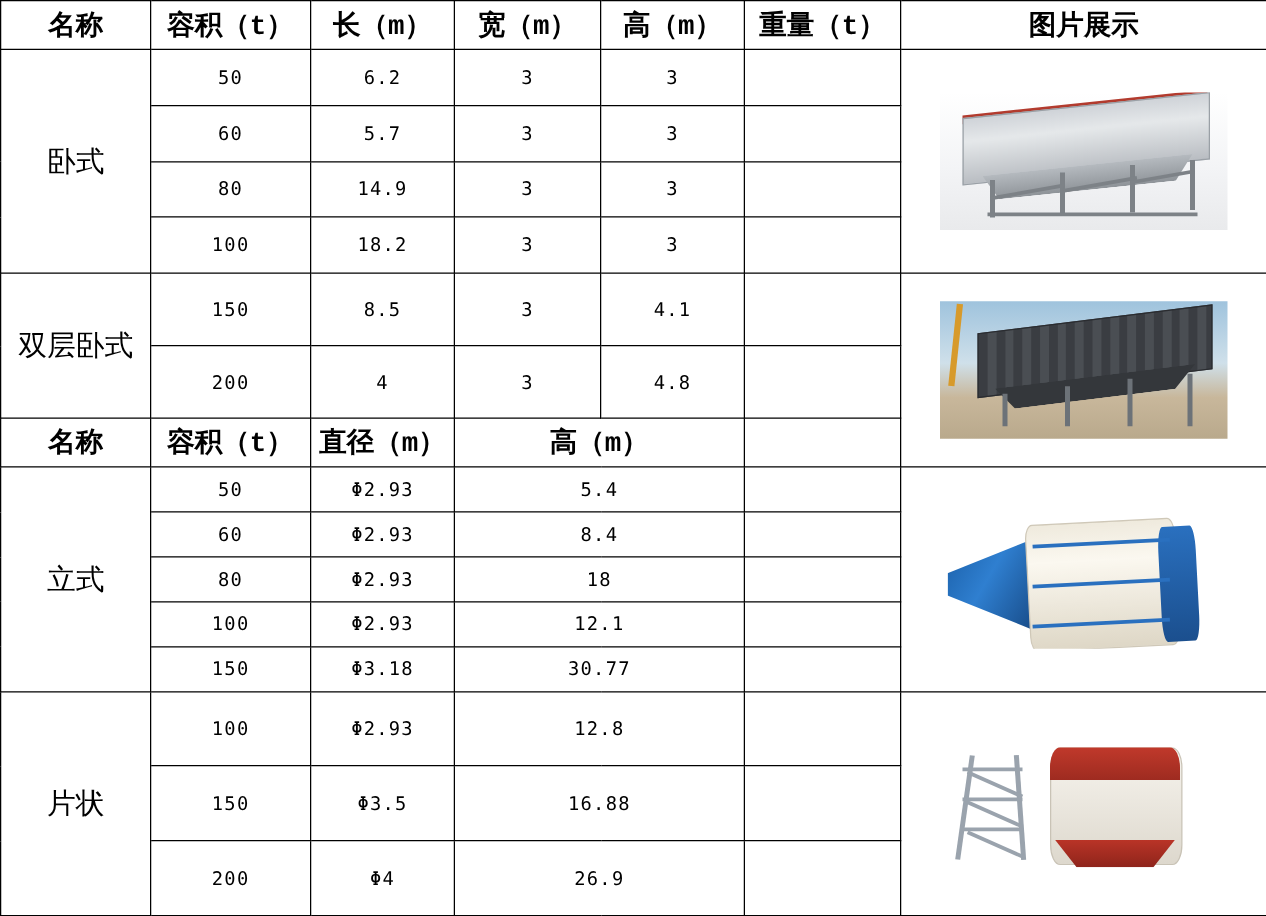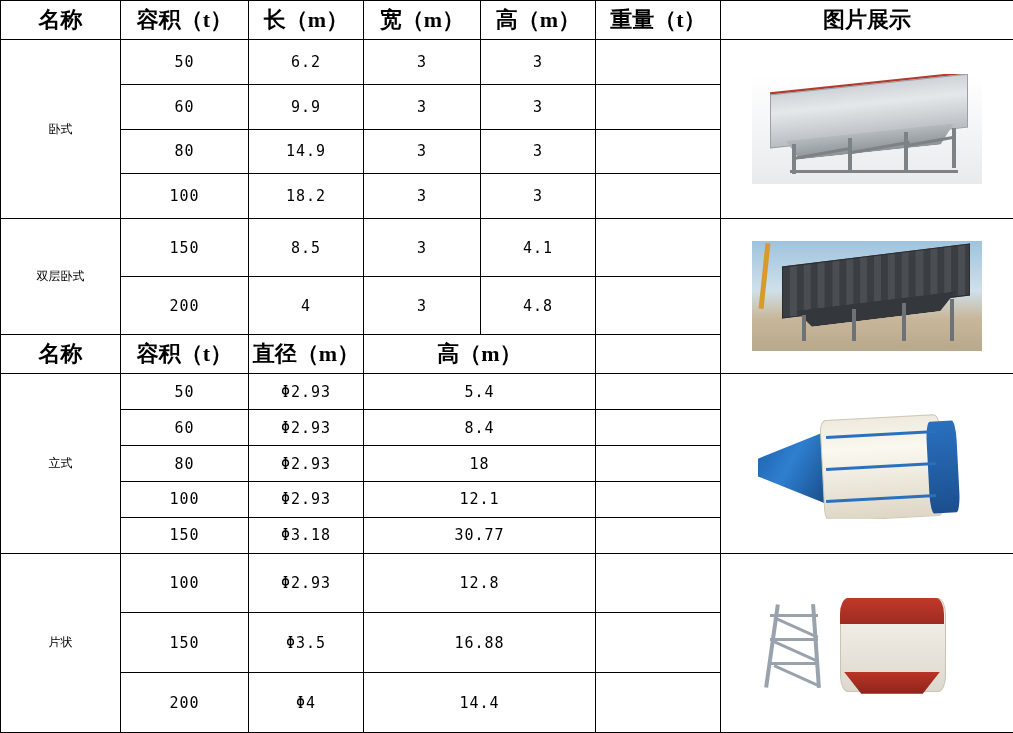--- a/index.html
+++ b/index.html
@@ -22,30 +22,30 @@
   }
   table.spec td, table.spec th {
     border: 1px solid #000000;
     text-align: center;
     vertical-align: middle;
     padding: 0;
   }
   .hdr {
     font-size: 22px;
     font-weight: bold;
-    font-family: Liberation Serif, serif;
+    font-family: Liberation Mono, monospace;
     height: 38px;
   }
   .cellnum {
     font-size: 15px;
     font-family: "DejaVu Sans Mono", monospace;
     letter-spacing: 1px;
   }
   .cat {
-    font-size: 12px;
+    font-size: 23px;
     font-family: "DejaVu Sans", sans-serif;
   }
   .imgcell {
     padding: 0;
     position: relative;
   }
   .photo {
     width: 230px;
     height: 110px;
     margin: 0 auto;
@@ -236,21 +236,21 @@
           <div class="leg" style="left:200px;top:54px;height:40px;"></div>
           <div class="beam" style="left:38px;top:96px;width:168px;"></div>
           <div class="beam" style="left:40px;top:78px;width:60px;transform:rotate(-10deg);"></div>
           <div class="beam" style="left:98px;top:72px;width:60px;transform:rotate(-10deg);"></div>
           <div class="beam" style="left:152px;top:66px;width:52px;transform:rotate(-10deg);"></div>
         </div>
       </td>
     </tr>
     <tr>
       <td class="cellnum">60</td>
-      <td class="cellnum">9.9</td>
+      <td class="cellnum">5.7</td>
       <td class="cellnum">3</td>
       <td class="cellnum">3</td>
       <td class="cellnum"></td>
     </tr>
     <tr>
       <td class="cellnum">80</td>
       <td class="cellnum">14.9</td>
       <td class="cellnum">3</td>
       <td class="cellnum">3</td>
       <td class="cellnum"></td>
@@ -366,17 +366,17 @@
     </tr>
     <tr>
       <td class="cellnum">150</td>
       <td class="cellnum">Φ3.5</td>
       <td class="cellnum" colspan="2">16.88</td>
       <td class="cellnum"></td>
     </tr>
     <tr>
       <td class="cellnum">200</td>
       <td class="cellnum">Φ4</td>
-      <td class="cellnum" colspan="2">14.4</td>
+      <td class="cellnum" colspan="2">26.9</td>
       <td class="cellnum"></td>
     </tr>
   </tbody>
 </table>
 
 </body></html>

